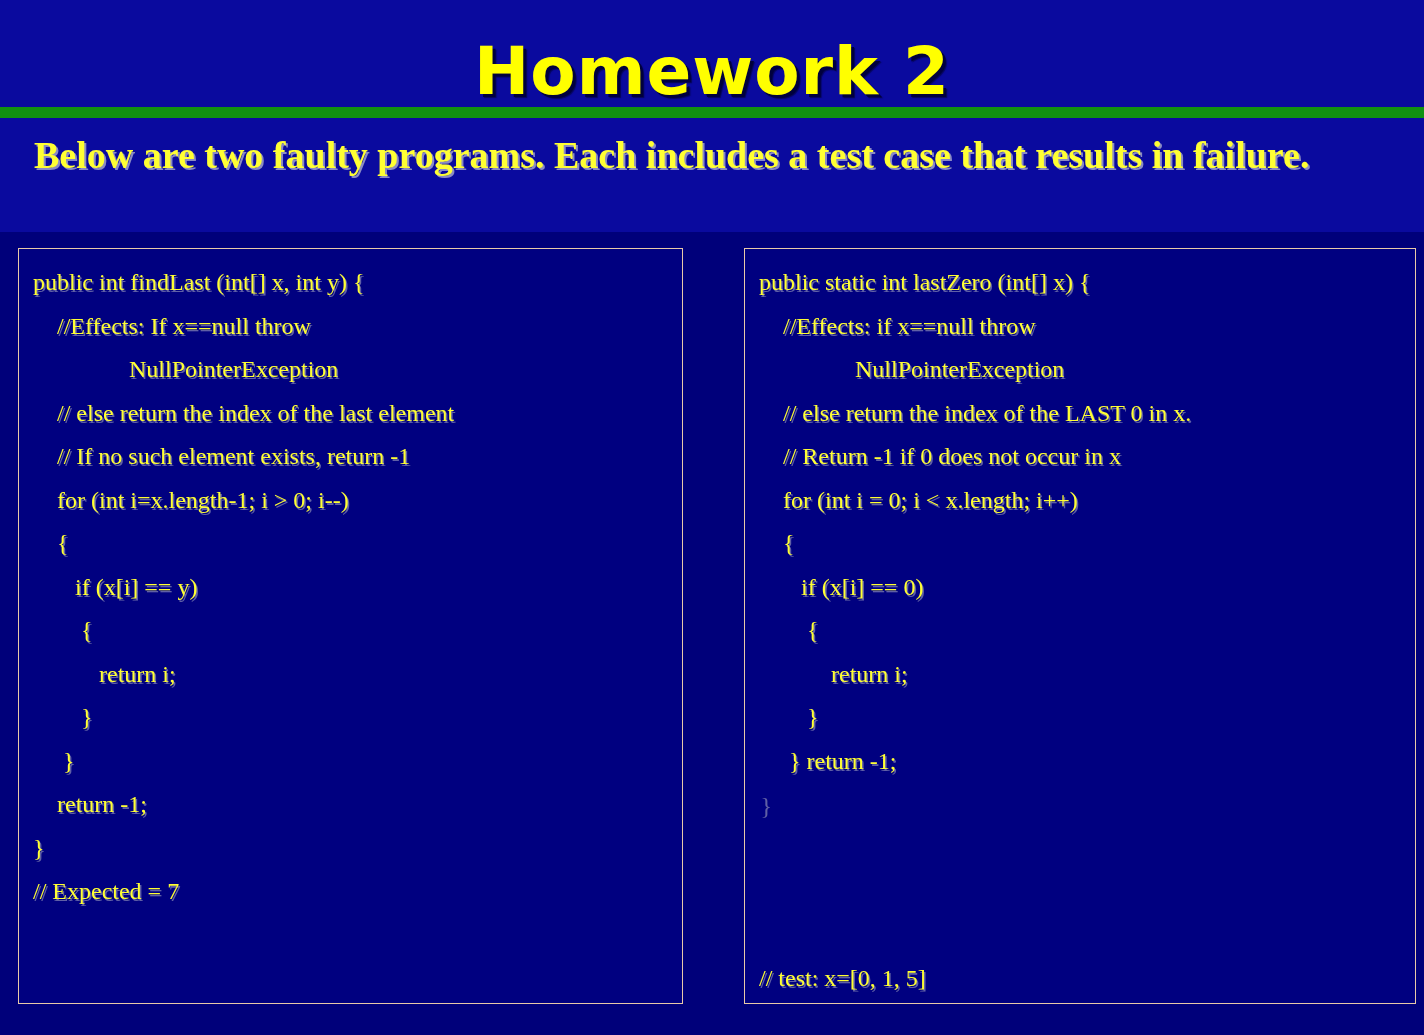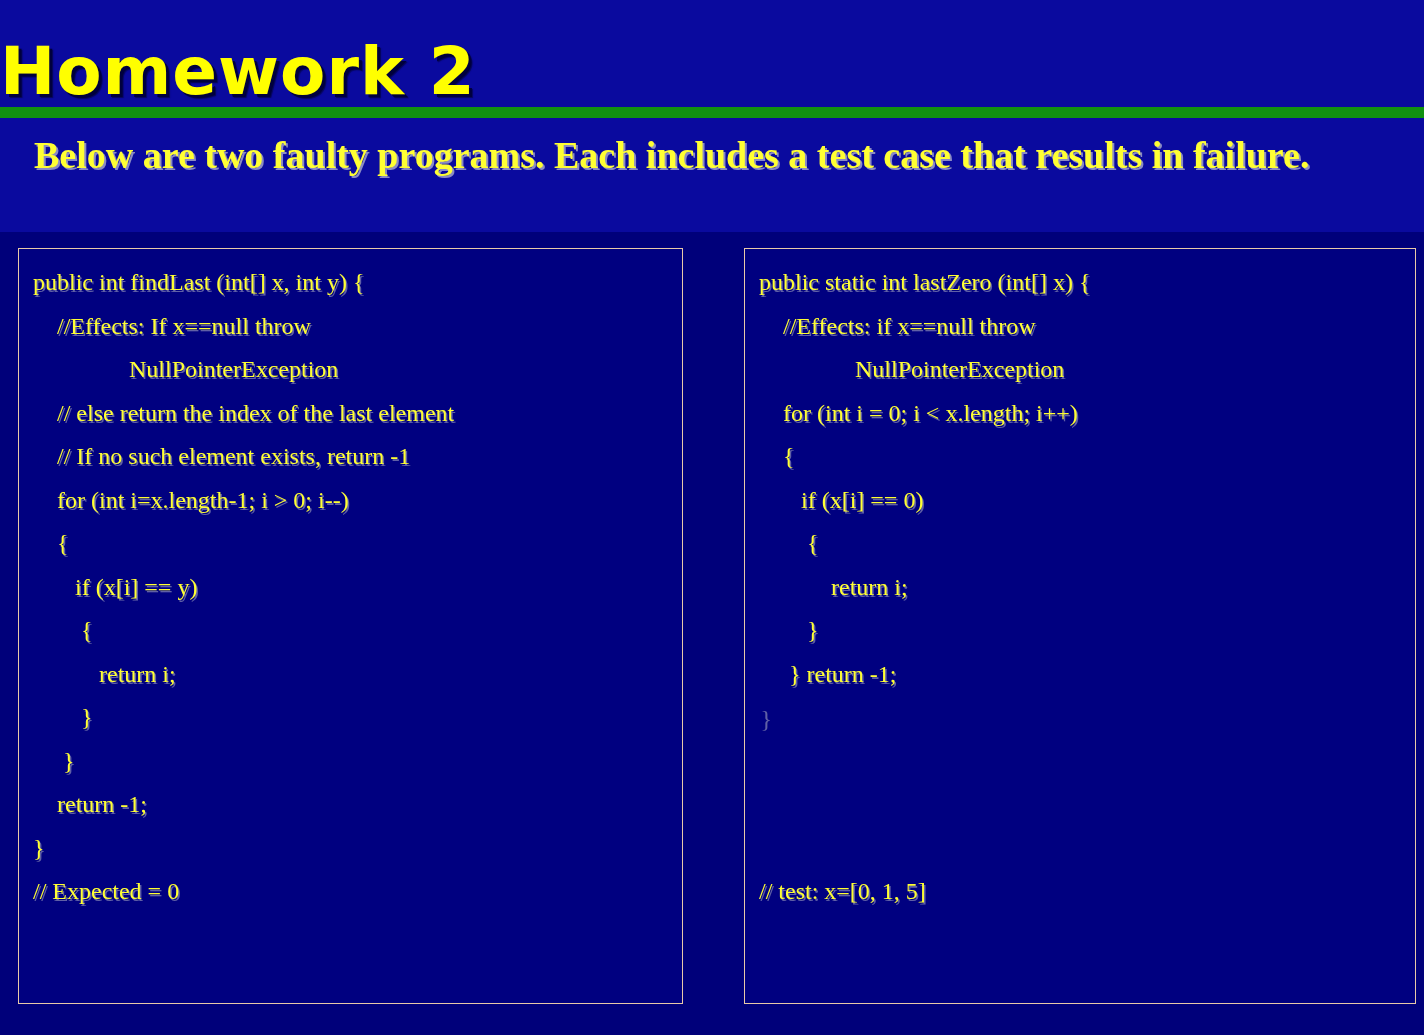--- a/index.html
+++ b/index.html
@@ -30,20 +30,21 @@
     left: 0;
     top: 0;
     width: 1424px;
     height: 110px;
   }
   #slide-title {
     position: absolute;
     left: 0;
     top: 36px;
     width: 1424px;
+    text-align: center;
     font-family: "DejaVu Sans", "Liberation Sans", sans-serif;
     font-weight: bold;
     font-size: 66px;
     line-height: 72px;
     letter-spacing: 1px;
     color: #ffff00;
     text-shadow: 3px 3px 0 #00003d, 4px 4px 1px rgba(0,0,40,0.55);
     z-index: 4;
     white-space: nowrap;
   }
@@ -127,29 +128,31 @@
       <div class="code-line">    // If no such element exists, return -1</div>
       <div class="code-line">    for (int i=x.length-1; i &gt; 0; i--)</div>
       <div class="code-line">    {</div>
       <div class="code-line">       if (x[i] == y)</div>
       <div class="code-line">        {</div>
       <div class="code-line">           return i;</div>
       <div class="code-line">        }</div>
       <div class="code-line">     }</div>
       <div class="code-line">    return -1;</div>
       <div class="code-line">}</div>
-      <div class="code-line">// Expected = 0</div>
+      <div class="code-line">// Expected = 7</div>
     </div>
   </div>
 
   <div class="code-panel" id="panel-right">
     <div class="code-body">
       <div class="code-line">public static int lastZero (int[] x) {</div>
       <div class="code-line">    //Effects: if x==null throw</div>
       <div class="code-line">                NullPointerException</div>
+      <div class="code-line">    // else return the index of the LAST 0 in x.</div>
+      <div class="code-line">    // Return -1 if 0 does not occur in x</div>
       <div class="code-line">    for (int i = 0; i &lt; x.length; i++)</div>
       <div class="code-line">    {</div>
       <div class="code-line">       if (x[i] == 0)</div>
       <div class="code-line">        {</div>
       <div class="code-line">            return i;</div>
       <div class="code-line">        }</div>
       <div class="code-line">     } return -1;</div>
       <div class="code-line blank">}</div>
       <div class="code-line blank"></div>
       <div class="code-line blank"></div>

